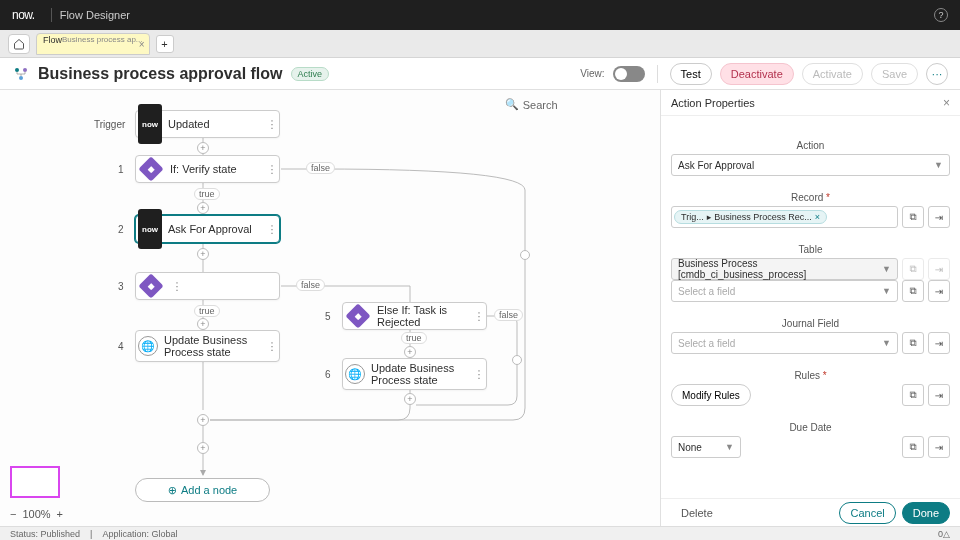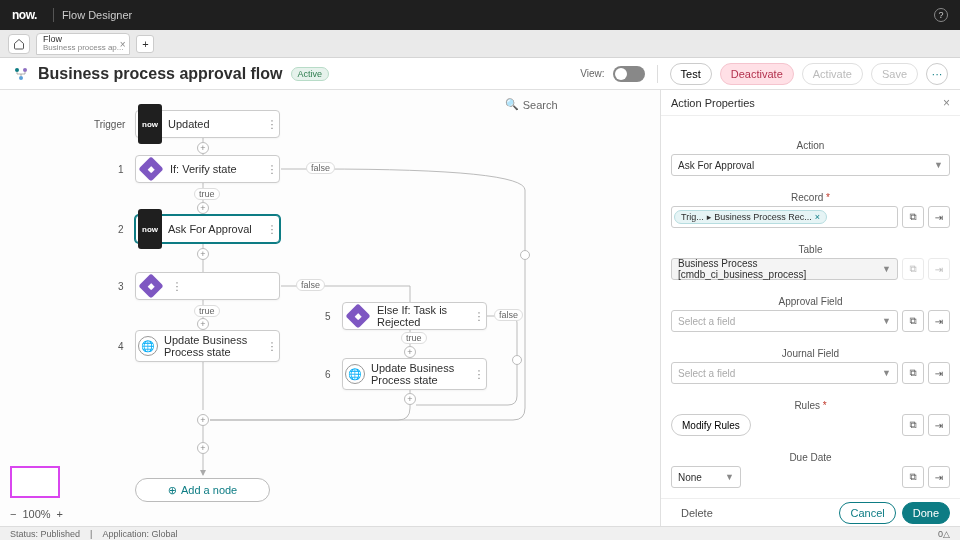--- a/index.html
+++ b/index.html
@@ -1,28 +1,28 @@
 <!DOCTYPE html>
 <html><head>
 <meta charset="utf-8">
 <style>
 * { box-sizing: border-box; margin: 0; padding: 0; font-family: -apple-system, BlinkMacSystemFont, "Segoe UI", Arial, sans-serif; }
 body { width: 960px; height: 540px; overflow: hidden; background: #f7f7f7; font-size: 11px; color: #2e2e2e; }
 
 
 .topbar { height: 30px; background: #1f1f1f; display: flex; align-items: center; padding: 0 12px; color: #fff; }
-.topbar .logo { font-weight: 700; font-size: 12px; margin-right: 8px; letter-spacing: -0.5px; }
+.topbar .logo { font-weight: 400; font-size: 12px; margin-right: 8px; letter-spacing: -0.5px; }
 .topbar .divider { width: 1px; height: 14px; background: #555; margin: 0 8px; }
 .topbar .prod { font-size: 11px; color: #ccc; }
 .topbar .help { margin-left: auto; width: 14px; height: 14px; border: 1px solid #888; border-radius: 50%; display: flex; align-items: center; justify-content: center; font-size: 9px; color: #ccc; cursor: pointer; }
 
 
 .tabstrip { height: 28px; background: #eaeaea; border-bottom: 1px solid #d5d5d5; display: flex; align-items: center; padding: 0 8px; gap: 6px; }
 .home-btn { width: 22px; height: 20px; border: 1px solid #ccc; border-radius: 4px; display: flex; align-items: center; justify-content: center; background: #fff; cursor: pointer; }
-.tab { height: 22px; background: #ffffff; border: 1px solid #ccc; border-radius: 4px 4px 0 0; padding: 2px 6px; display: flex; flex-direction: column; justify-content: center; position: relative; min-width: 80px; cursor: pointer; }
+.tab { height: 22px; background: #fef9c3; border: 1px solid #ccc; border-radius: 4px 4px 0 0; padding: 2px 6px; display: flex; flex-direction: row; justify-content: center; position: relative; min-width: 80px; cursor: pointer; }
 .tab .t1 { font-size: 9px; line-height: 1; }
 .tab .t2 { font-size: 8px; color: #888; line-height: 1; }
 .tab .close { position: absolute; right: 4px; top: 5px; font-size: 10px; color: #888; cursor: pointer; }
 .addtab { width: 18px; height: 18px; border: 1px solid #ccc; border-radius: 3px; background: #fff; display: flex; align-items: center; justify-content: center; cursor: pointer; }
 
 
 .header { height: 32px; background: #fff; border-bottom: 1px solid #e0e0e0; display: flex; align-items: center; padding: 0 12px; gap: 8px; }
 .header .flow-icon { width: 18px; height: 18px; display: flex; align-items: center; justify-content: center; }
 .header h1 { font-size: 16px; font-weight: 600; }
 .badge-pill { font-size: 9px; padding: 1px 6px; border-radius: 8px; background: #e6f2ec; color: #2e7d4f; border: 1px solid #b8dcc8; }
@@ -280,21 +280,20 @@
       <label class="field-lbl">Table</label>
       <div class="field-row">
         <div class="sel" style="background:#f4f4f4">
           <span>Business Process [cmdb_ci_business_process]</span>
           <span class="chev">▼</span>
         </div>
         <span class="iconbtn" style="opacity:.4">⧉</span>
         <span class="iconbtn" style="opacity:.4">⇥</span>
       </div>
 
-      <label class="field-lbl">Approval Field</label>
       <div class="field-row">
         <div class="sel">
           <span style="color:#aaa">Select a field</span>
           <span class="chev">▼</span>
         </div>
         <span class="iconbtn">⧉</span>
         <span class="iconbtn">⇥</span>
       </div>
 
       <label class="field-lbl">Journal Field</label>

